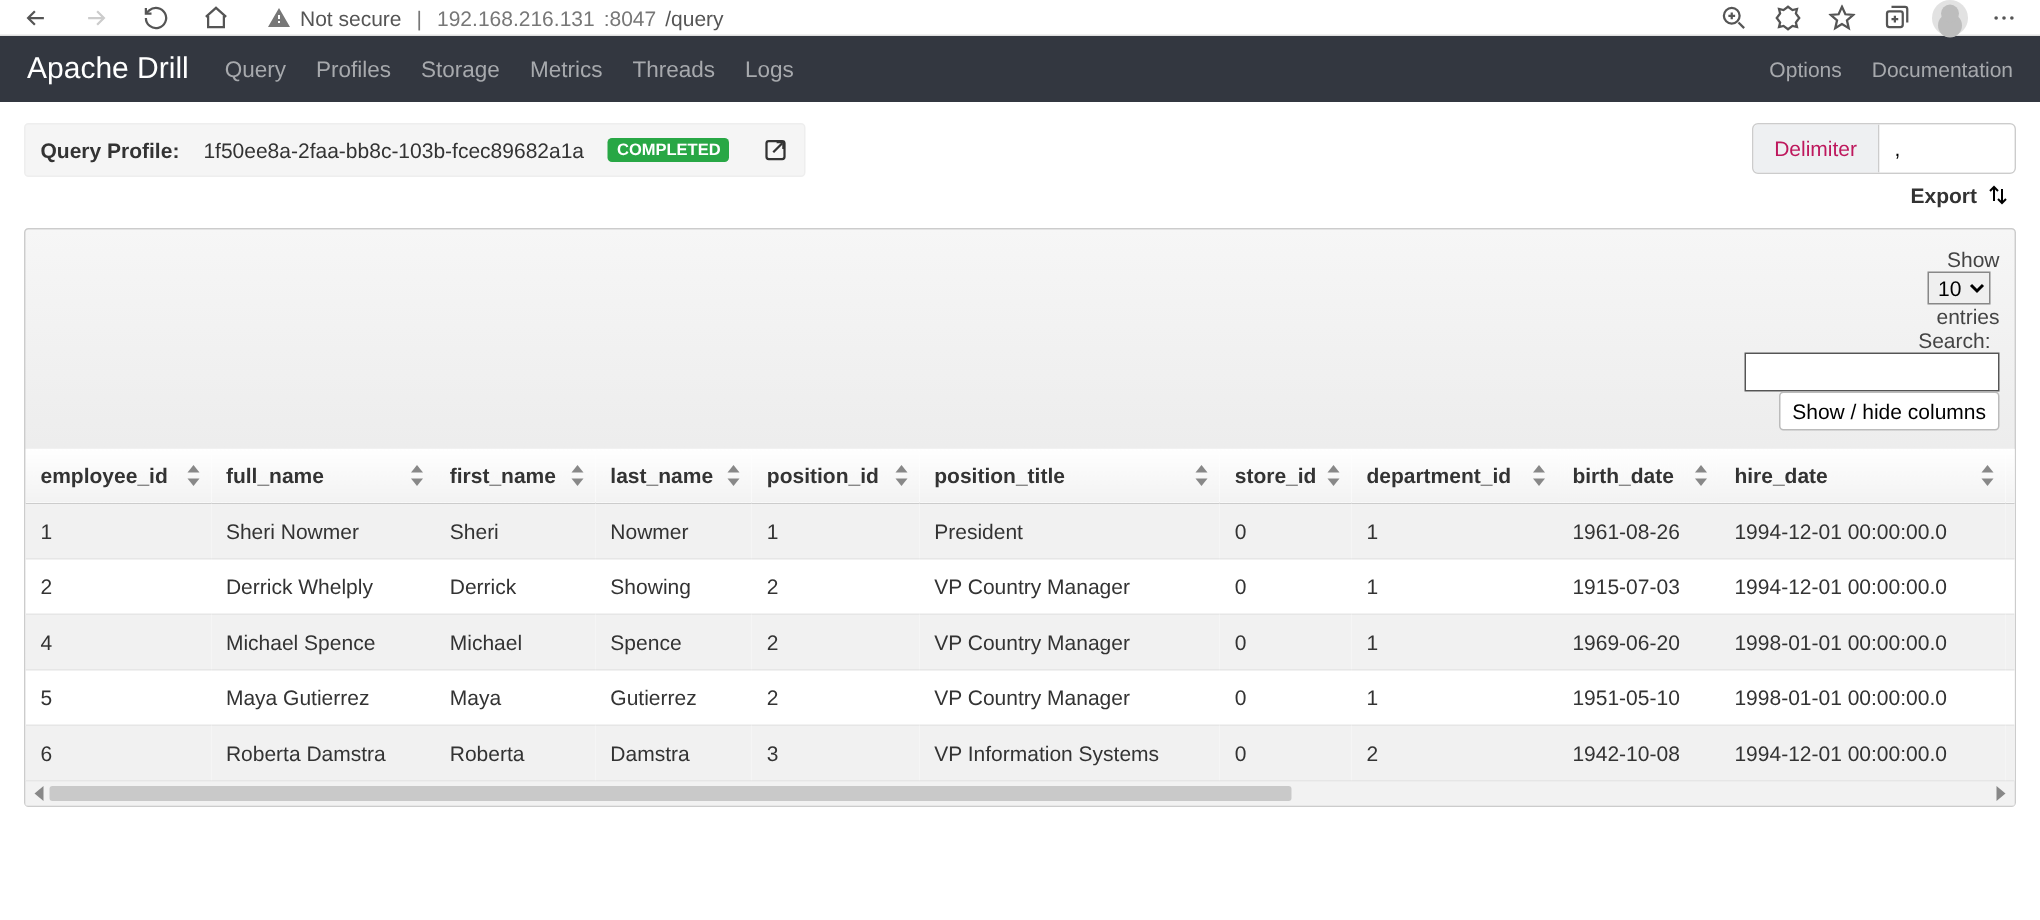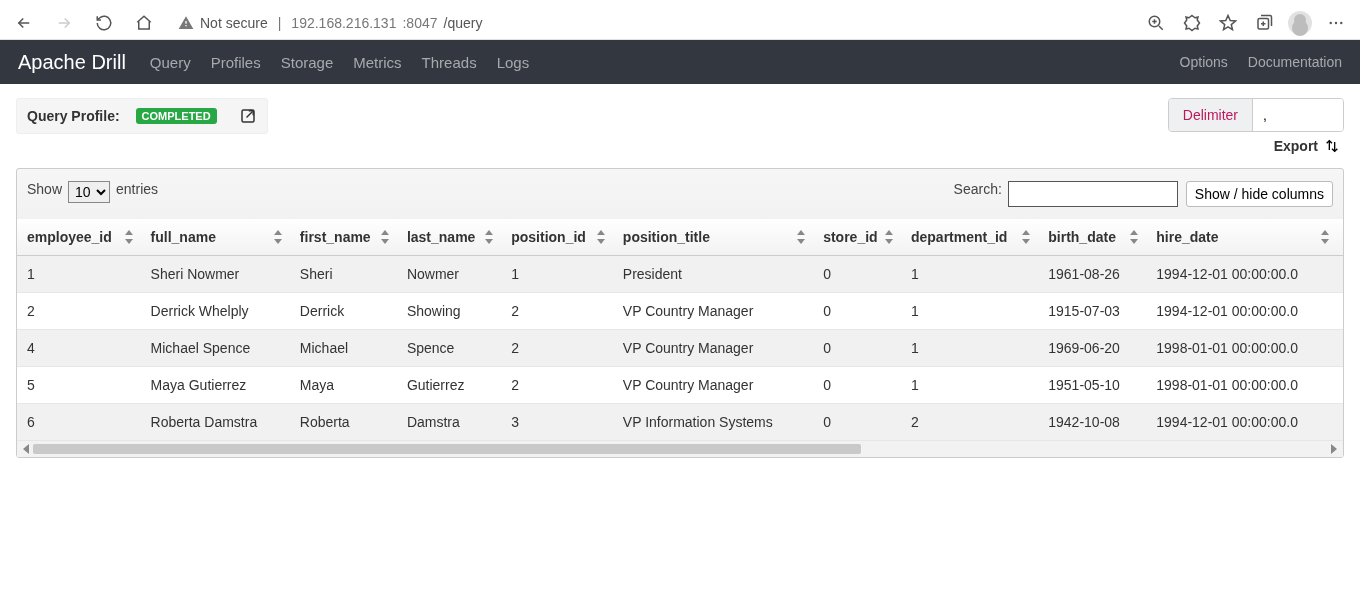--- a/index.html
+++ b/index.html
@@ -1,19 +1,19 @@
 <!DOCTYPE html>
 <html><head>
 <meta charset="utf-8">
 <style>
 * { box-sizing: border-box; margin: 0; padding: 0; }
 body { font-family: "Segoe UI", Arial, sans-serif; font-size: 14px; color: #333; background: #fff; }
 
 
-.browser-chrome { height: 40px; display: flex; align-items: flex-end; padding: 0 8px; gap: 8px; border-bottom: 1px solid #e0e0e0; }
+.browser-chrome { height: 24px; display: flex; align-items: center; padding: 0 8px; gap: 8px; border-bottom: 1px solid #e0e0e0; }
 .nav-btn { width: 32px; height: 32px; display: flex; align-items: center; justify-content: center; border-radius: 4px; color: #555; }
 .nav-btn.disabled { color: #ccc; }
 .addr-bar { flex: 1; display: flex; align-items: center; height: 32px; padding: 0 10px; gap: 6px; color: #555; font-size: 14px; }
 .addr-sep { color:#777; margin: 0 4px; }
 .addr-dim { color:#777; }
 .chrome-actions { display:flex; align-items:center; gap:4px;}
 .chrome-actions .nav-btn { color:#555; }
 .avatar-circle { width:24px; height:24px; border-radius:50%; background:#e2e2e2; display:flex; align-items:center; justify-content:center;}
 .avatar-circle::after { content:""; width:12px; height:12px; border-radius:50%; background:#bdbdbd; box-shadow:0 8px 0 2px #bdbdbd; position:relative; top:-3px;}
 
@@ -34,21 +34,21 @@
 
 .delimiter-group { display:flex; flex-direction:column; align-items:flex-end; gap:6px;}
 .delim-row { display:flex; border:1px solid #ccc; border-radius:4px; overflow:hidden;}
 .delim-label { background:#eef0f2; padding:8px 14px; color:#be185d; border-right:1px solid #ccc;text-align:center;}
 .delim-input { border:none; padding:8px 10px; width:90px; font-size:14px; outline:none;}
 .export-row { display:flex; align-items:center; gap:6px; font-weight:600; padding-right:4px;}
 .export-row svg { width:16px; height:16px;}
 
 
 .table-wrap { margin-top:14px; border:1px solid #ccc; border-radius:3px; background:linear-gradient(#f6f6f6,#dedede); }
-.table-toolbar { display:flex; align-items:flex-start; padding:12px 10px;}
+.table-toolbar { display:flex; align-items:flex-end; padding:12px 10px;flex-direction:column;}
 .show-label { color:#444;}
 .show-select { margin:0 6px; font-size:14px; padding:1px 2px; border:1px solid #888;}
 .toolbar-spacer { flex:1;}
 .search-label { margin-right:6px; color:#444;}
 .search-input { width:170px; height:26px; border:1px solid #555; background:#fff; padding:0 4px; font-size:14px;}
 .showhide-btn { margin-left:8px; background:#fff; border:1px solid #bbb; border-radius:3px; padding:4px 8px; font-size:14px;}
 
 .data-table { width:100%; border-collapse:collapse; background:#fff;}
 .data-table th { text-align:left; font-weight:700; padding:10px 10px; border-bottom:1px solid #ccc; background:linear-gradient(#fff,#f2f2f2); position:relative; white-space:nowrap;}
 .sort-handle { position:absolute; right:8px; top:50%; transform:translateY(-50%); width:10px; height:14px;}
@@ -160,20 +160,21 @@
   <span class="navlink">Logs</span>
   <span class="spacer"></span>
   <span class="rightlink">Options</span>
   <span class="rightlink">Documentation</span>
 </div>
 
 <div class="content">
   <div class="profile-row">
     <div class="profile-box">
       <b>Query Profile:</b>
+      <span>1f50ee8a-2faa-bb8c-103b-fcec89682a1a</span>
       <span class="status-badge">COMPLETED</span>
       <svg class="open-ext-icon" viewBox="0 0 24 24">
           <rect x="4" y="4" width="16" height="16" rx="2"></rect>
           <path d="M10 14l8-8"></path>
           <path d="M13 5h6v6"></path>
         </svg>
     </div>
     <div class="delimiter-group">
       <div class="delim-row">
         <span class="delim-label">Delimiter</span>

